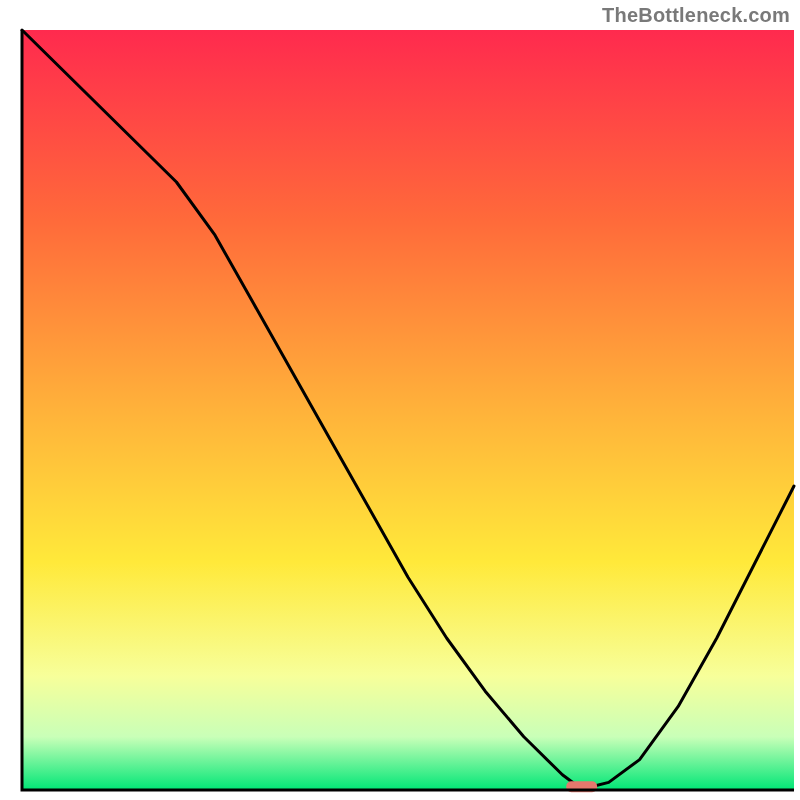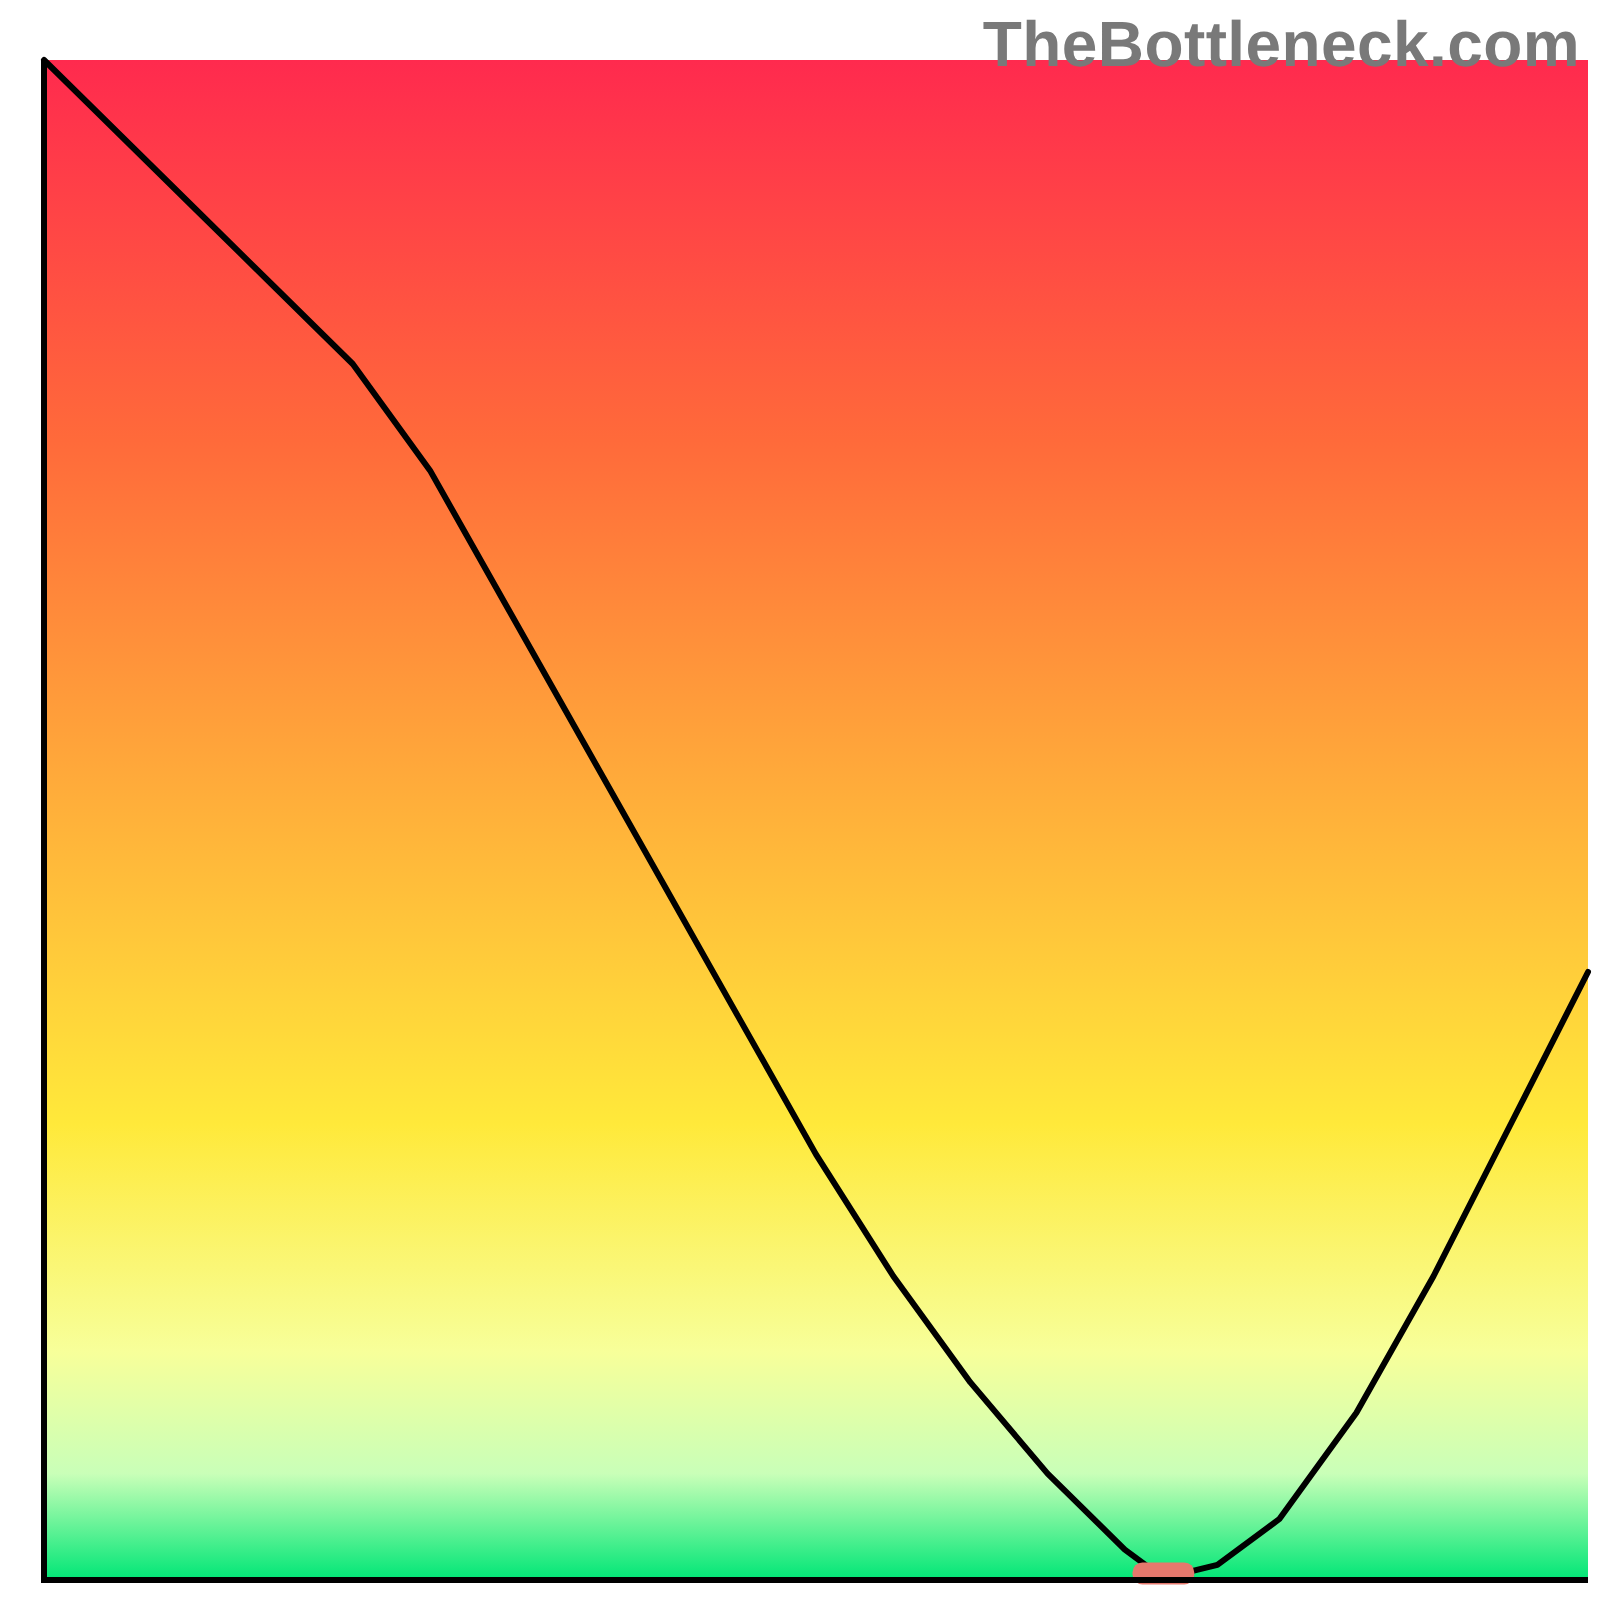--- a/index.html
+++ b/index.html
@@ -13,21 +13,21 @@
   .wrapper {
     position: relative;
     width: 800px;
     height: 800px;
   }
   .watermark {
     position: absolute;
     top: 4px;
     right: 10px;
     font-family: Arial, Helvetica, sans-serif;
-    font-size: 32px;
+    font-size: 20px;
     font-weight: 600;
     color: #797979;
     letter-spacing: 0.2px;
     z-index: 4;
   }
   svg {
     position: absolute;
     top: 0;
     left: 0;
   }

